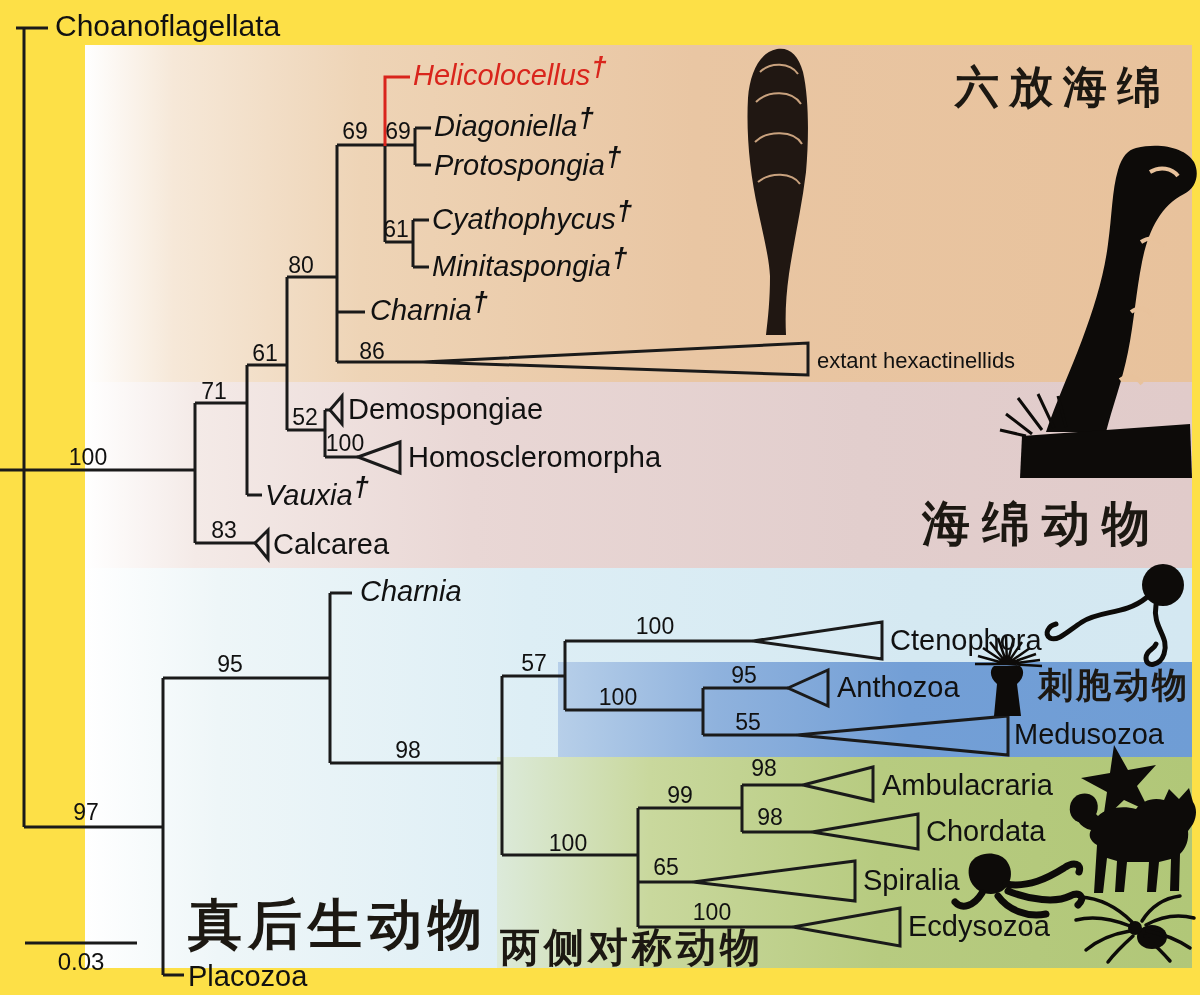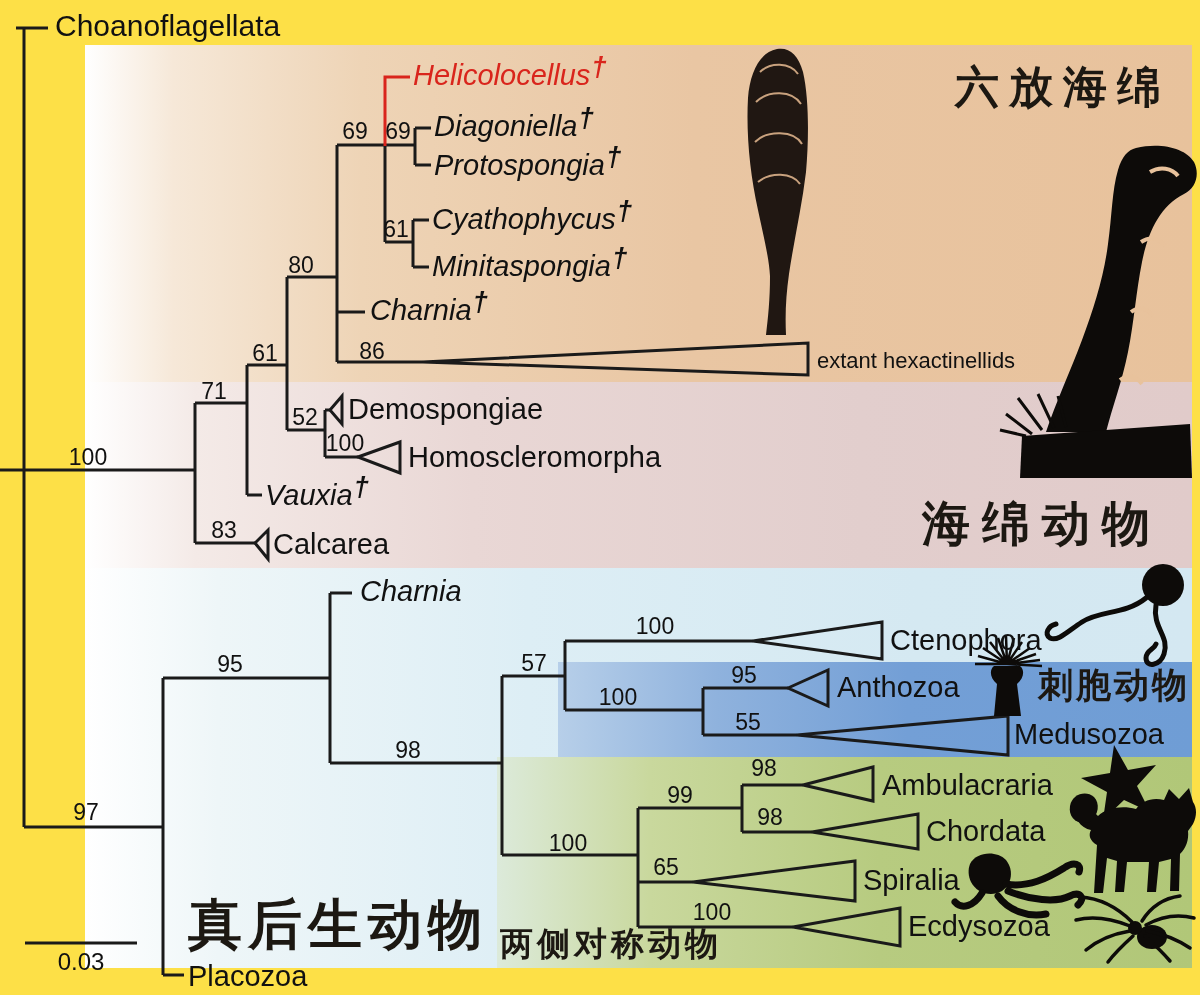--- a/index.html
+++ b/index.html
@@ -158,17 +158,17 @@
   <div class="sup" style="left:680px;top:795px">99</div>
   <div class="sup" style="left:764px;top:768px">98</div>
   <div class="sup" style="left:770px;top:817px">98</div>
   <div class="sup" style="left:666px;top:867px">65</div>
   <div class="sup" style="left:712px;top:912px">100</div>
 
   <div class="cjk" style="left:955px;top:66px;font-size:44px;letter-spacing:10px">六放海绵</div>
   <div class="cjk" style="left:922px;top:500px;font-size:48px;letter-spacing:12px">海绵动物</div>
   <div class="cjk" style="left:1038px;top:668px;font-size:35px;letter-spacing:3px">刺胞动物</div>
   <div class="cjk" style="left:188px;top:898px;font-size:54px;letter-spacing:6px">真后生动物</div>
-  <div class="cjk" style="left:500px;top:928px;font-size:33px;letter-spacing:4px">两侧对称动物</div>
+  <div class="cjk" style="left:500px;top:928px;font-size:40px;letter-spacing:4px">两侧对称动物</div>
 
   <div class="scale-lbl" style="left:81px;top:948px">0.03</div>
 
 </div>
 
 </body></html>

